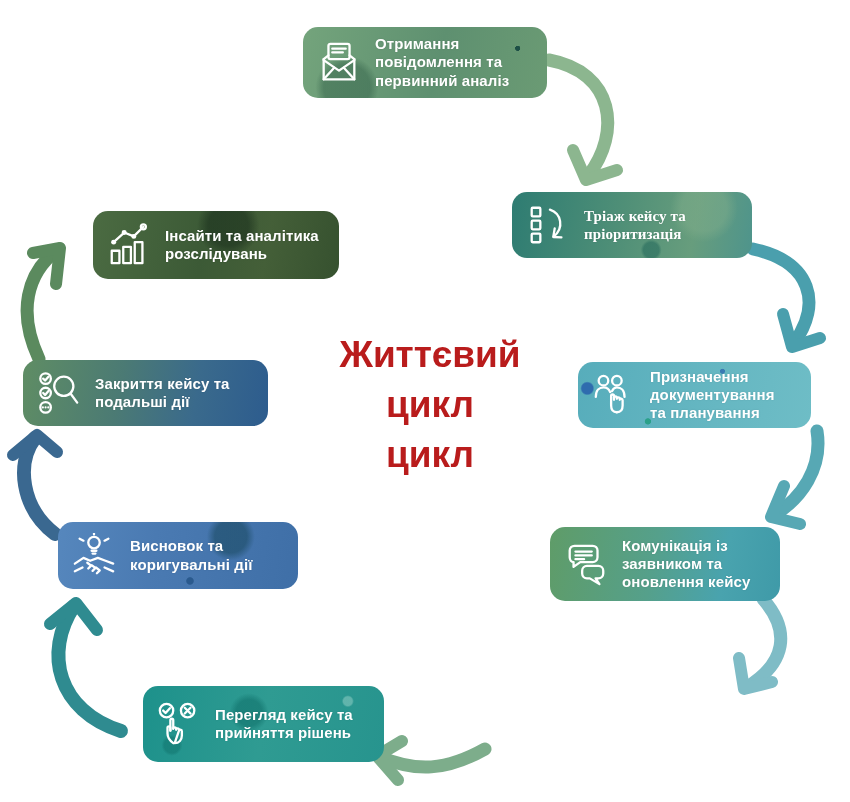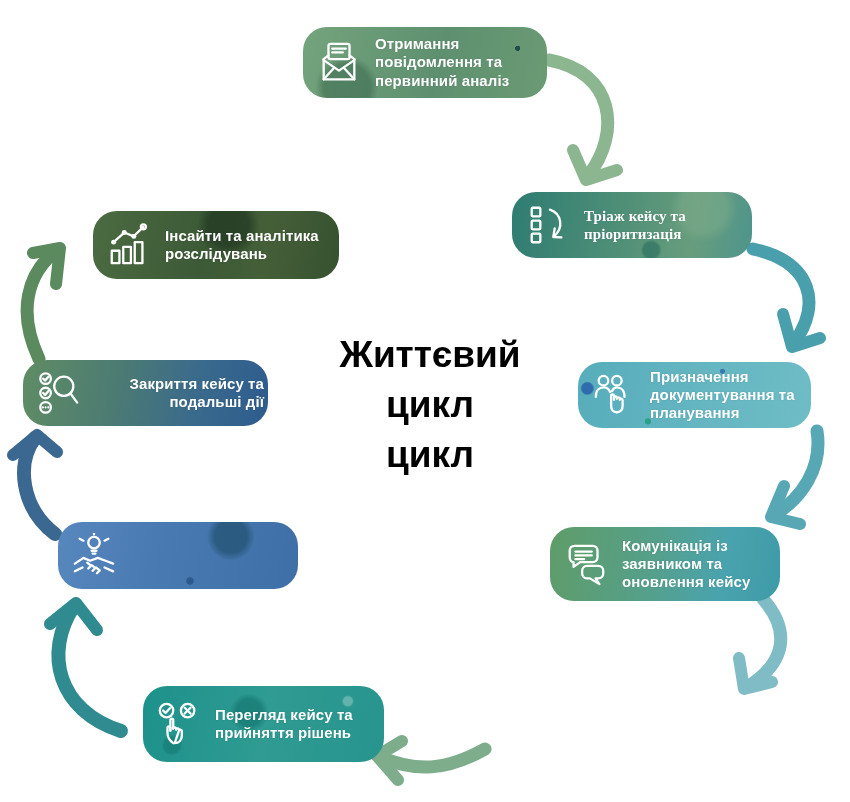--- a/index.html
+++ b/index.html
@@ -4,21 +4,21 @@
 <style>
   html,body{margin:0;padding:0;background:#fff;}
   #canvas{
     position:relative;width:850px;height:802px;background:#ffffff;overflow:hidden;
     font-family:"Liberation Sans","DejaVu Sans",sans-serif;
   }
   #arrows{position:absolute;left:0;top:0;pointer-events:none;}
   #arrows path{fill:none;stroke-linecap:round;stroke-linejoin:round;}
   .step{
     position:absolute;display:flex;align-items:center;gap:13px;
-    border-radius:24px;padding:0 4px 0 13px;box-sizing:border-box;color:#fff;
+    border-radius:15px;padding:0 17px 0 13px;box-sizing:border-box;color:#fff;
   }
   .step .label{
     font-size:15px;font-weight:700;line-height:1.22;letter-spacing:.1px;
     text-shadow:0 0 2px rgba(0,0,0,.12);
   }
   .step .icon{flex:0 0 auto;display:flex;align-items:center;justify-content:center;}
   .step .icon svg{width:46px;height:46px;display:block;}
   .step .icon svg *{fill:none;stroke:#fff;stroke-width:2.4;stroke-linecap:round;stroke-linejoin:round;}
   .step .icon svg .fdot{fill:#fff;stroke:none;}
 
@@ -52,29 +52,29 @@
         radial-gradient(circle 26px at 44% 35%, rgba(14,110,104,.55) 0 50%, rgba(14,110,104,0) 75%),
         radial-gradient(circle 14px at 12% 78%, rgba(14,110,104,.45) 0 55%, rgba(14,110,104,0) 75%),
         radial-gradient(circle 8px at 85% 20%, rgba(200,235,225,.35) 0 55%, rgba(200,235,225,0) 75%),
         linear-gradient(100deg,#1d918b 0%,#2f9b92 50%,#27948e 100%);}
   .s7{left:58px;top:522px;width:240px;height:67px;
       background:
         radial-gradient(circle 32px at 72% 22%, rgba(26,74,98,.6) 0 50%, rgba(26,74,98,0) 75%),
         radial-gradient(circle 6px at 55% 88%, #2a5a8e 0 55%, rgba(42,90,142,0) 70%),
         linear-gradient(100deg,#5687bd 0%,#4a7ab2 40%,#3f6fa7 100%);}
   .s8{left:23px;top:360px;width:245px;height:66px;
-      background:linear-gradient(100deg,#5f8d64 0%,#4b7a74 40%,#3a6a8c 70%,#2d5c8e 100%);text-align:right;}
+      background:linear-gradient(100deg,#5f8d64 0%,#4b7a74 40%,#3a6a8c 70%,#2d5c8e 100%);}
   .s9{left:93px;top:191px;width:246px;height:68px;
       background:
         radial-gradient(circle 40px at 55% 22%, rgba(20,40,24,.5) 0 50%, rgba(20,40,24,0) 78%),
         linear-gradient(100deg,#4b6b42 0%,#3c5a36 45%,#445f38 70%,#36512f 100%); margin-top: 20px;}
 
   #title{
     position:absolute;left:298px;top:330px;width:264px;text-align:center;
-    color:#000000;font-weight:700;font-size:37px;line-height:1.35;
+    color:#b91c1c;font-weight:700;font-size:37px;line-height:1.35;
   }
 </style>
 </head>
 <body>
 
 <div id="canvas">
 
   <svg id="arrows" width="850" height="802" viewBox="0 0 850 802">
     <g stroke="#8cb68f" stroke-width="13">
       <path d="M549 60 C614 72 622 132 588 176"></path>
@@ -188,20 +188,21 @@
     <span class="icon">
       <svg viewBox="0 0 48 48">
         <circle cx="24" cy="10" r="6"></circle>
         <path d="M21.5 18.5 H26.5 M22.5 21.5 H25.5"></path>
         <path d="M13 8 L9 6 M35 8 L39 6 M24 1.5 L24 0.8"></path>
         <path d="M4 32 L13 26 L20 29 L28 26 L36 29 L44 32"></path>
         <path d="M17 31 L21 34 L18 37 M21.5 33.5 L25.5 36.5 L22.5 39.5 M26 36 L30 39 L27 42"></path>
         <path d="M4 40 L12 36 M44 40 L35 36"></path>
       </svg>
     </span>
+    <span class="label">Висновок та коригувальні дії</span>
   </div>
 
   <div class="step s8">
     <span class="icon">
       <svg viewBox="0 0 48 48">
         <circle cx="10" cy="9" r="5.5"></circle>
         <path d="M7.5 9 L9.5 11 L13 7"></path>
         <circle cx="10" cy="24" r="5.5"></circle>
         <path d="M7.5 24 L9.5 26 L13 22"></path>
         <circle cx="10" cy="39" r="5.5"></circle>

